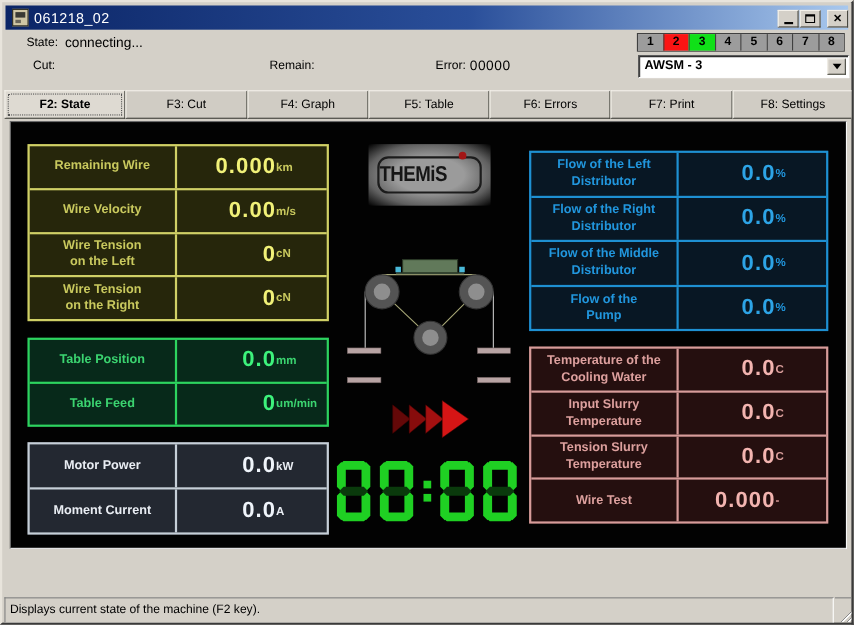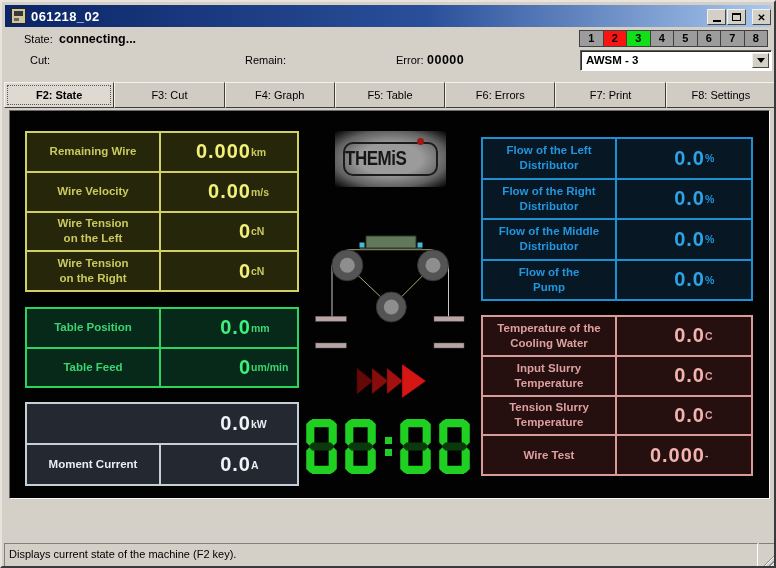--- a/index.html
+++ b/index.html
@@ -6,30 +6,30 @@
   *{box-sizing:border-box;font-family:"Liberation Sans",sans-serif;}
   #window{position:relative;width:776px;height:568px;background:#d4d0c8;
     border:2px solid;border-color:#e8e4dc #3a3a3a #3a3a3a #e8e4dc;overflow:hidden;}
   
   .titlebar{position:absolute;left:3px;top:3px;right:3px;height:22px;
     background:linear-gradient(to right,#0b2566,#2a4f9a 55%,#a8c8ee);}
   .appicon{position:absolute;left:6px;top:3px;width:15px;height:16px;background:#cfc6a4;
     border:1px solid #26261e;}
   .appicon i{position:absolute;left:2px;top:2px;width:9px;height:5px;background:#3a3a34;display:block;}
   .appicon b{position:absolute;left:2px;bottom:2px;width:5px;height:3px;background:#6a665a;display:block;}
-  .apptitle{position:absolute;left:26px;top:4px;color:#fff;font-size:13px;font-weight:bold;letter-spacing:.4px;}
+  .apptitle{position:absolute;left:26px;top:4px;color:#fff;font-size:13px;font-weight:normal;letter-spacing:.4px;}
   .wbtn{position:absolute;top:7px;width:19px;height:16px;background:#d4d0c8;
     border:1px solid;border-color:#f4f1ea #47473f #47473f #f4f1ea;
     display:flex;align-items:center;justify-content:center;padding:0;font-size:10px;font-weight:bold;color:#000;}
   .wbtn .minbar{width:8px;height:2px;background:#000;margin-top:8px;}
   .wbtn .maxbox{width:9px;height:8px;border:1px solid #000;border-top-width:2px;}
   #btn-min{left:705px;} #btn-max{left:725px;} #btn-close{left:750px;}
   
   .hlabel{position:absolute;font-size:11px;color:#000;}
-  .hvalue{position:absolute;font-size:12.5px;font-weight:bold;color:#000;}
+  .hvalue{position:absolute;font-size:12.5px;font-weight:normal;color:#000;}
   #state-label{left:22px;top:31px;} #state-value{left:57px;top:30px;}
   #cut-label{left:28px;top:52px;} #remain-label{left:243px;top:52px;}
   #error-label{left:394px;top:52px;} #error-value{left:425px;top:51px;letter-spacing:.5px;}
   #machine-boxes{position:absolute;left:577px;top:28px;width:189px;height:17px;display:flex;
     border:1px solid #404040;}
   .mbox{flex:1;border-left:1px solid #404040;font-size:11px;font-weight:bold;color:#000;
     text-align:center;line-height:14px;}
   .mbox:first-child{border-left:none;}
   #machine-select{position:absolute;left:578px;top:48px;width:192px;height:21px;background:#fff;
     border:1px solid;border-color:#5a5a5a #fdfdfd #fdfdfd #5a5a5a;box-shadow:inset 1px 1px 0 #2a2a2a;padding-left:12px;}
@@ -184,20 +184,21 @@
         <div class="m-label">Table Feed</div>
         <div class="m-value">
             <span class="m-num">0</span>
             <span class="m-unit">um/min</span>
           </div>
       </div>
     </div>
 
     <div class="group" id="g-motor" style="--accent: #c6cfd8; --bg: #232831; --val: #eff4fa; --lbl: #e9edf3;">
       <div class="m-row">
+        <div class="m-label">Motor Power</div>
         <div class="m-value">
             <span class="m-num">0.0</span>
             <span class="m-unit">kW</span>
           </div>
       </div>
       <div class="m-row">
         <div class="m-label">Moment Current</div>
         <div class="m-value">
             <span class="m-num">0.0</span>
             <span class="m-unit">A</span>

